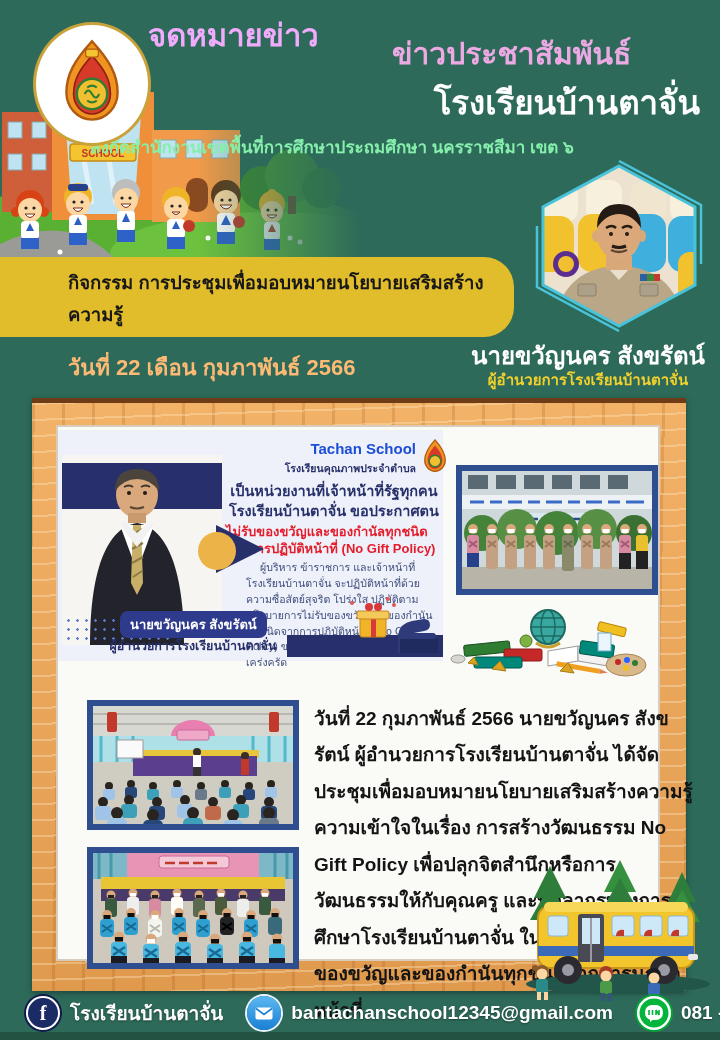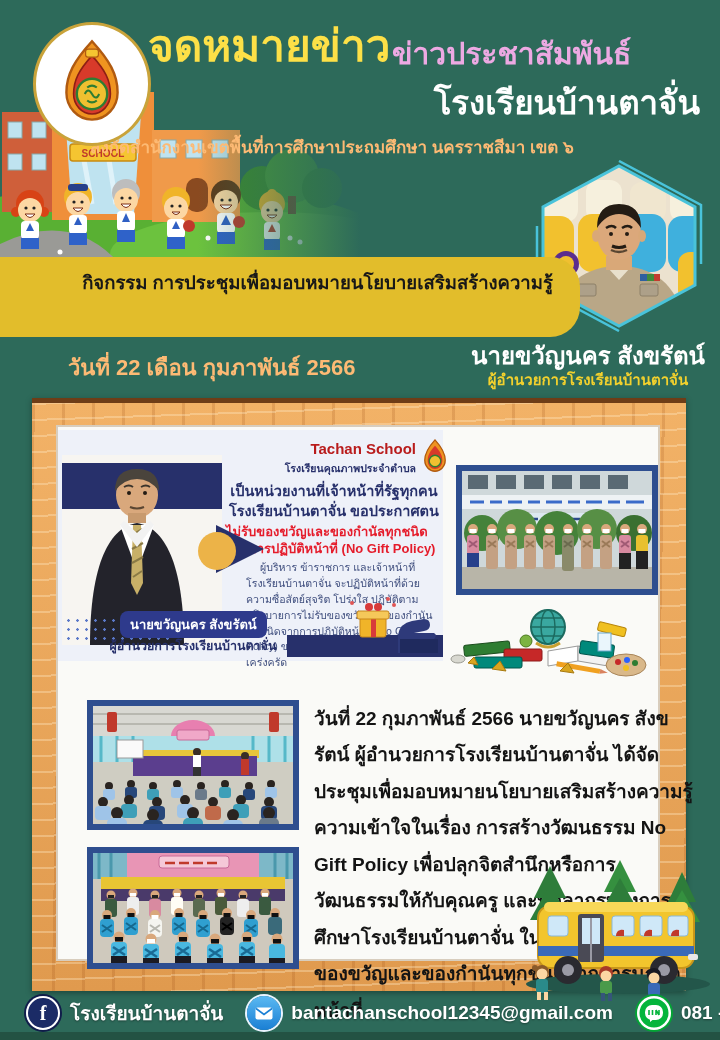--- a/index.html
+++ b/index.html
@@ -2,48 +2,48 @@
 <html><head>
 <meta charset="utf-8">
 <style>
   html,body{margin:0;padding:0;}
   .page{position:relative;width:720px;height:1040px;background:#2d6a5a;overflow:hidden;
         font-family:"Liberation Sans","DejaVu Sans",sans-serif;}
   .abs{position:absolute;}
   
   .logo-circle{left:33px;top:22px;width:112px;height:118px;background:#fff;border:3px solid #c9a33a;
     border-radius:50%;display:flex;align-items:center;justify-content:center;z-index:4;}
-  .main-title{left:148px;top:10px;font-size:44px;font-weight:800;color:#fde047;z-index:3;}
+  .main-title{left:148px;top:10px;font-size:31px;font-weight:800;color:#f0abfc;z-index:3;}
   .sub-title{left:392px;top:30px;font-size:30px;font-weight:800;color:#eda9e3;z-index:3;}
   .school-name{left:370px;top:76px;width:330px;text-align:right;font-size:33px;font-weight:800;color:#ffffff;z-index:3;}
-  .affiliation{left:90px;top:133px;width:620px;font-size:17px;font-weight:700;color:#fdba74;z-index:3;}
+  .affiliation{left:90px;top:133px;width:620px;font-size:17px;font-weight:700;color:#86efac;z-index:3;}
   .illus{left:0;top:92px;width:360px;height:170px;z-index:1;}
   
-  .banner{left:0;top:257px;width:580px;height:80px;background:#e2bd2b;border-radius:0 30px 30px 0;
-    z-index:5;padding:10px 13px 0 68px;box-sizing:border-box;text-align:center;}
+  .banner{left:0;top:257px;width:514px;height:80px;background:#e2bd2b;border-radius:0 30px 30px 0;
+    z-index:5;padding:10px 13px 0 68px;box-sizing:border-box;}
   .banner div{font-size:18.5px;font-weight:800;color:#181818;line-height:1.75;}
   
   .hex{left:528px;top:160px;width:182px;height:172px;z-index:4;}
   .dir-name{left:460px;top:336px;width:256px;text-align:center;font-size:24px;font-weight:800;color:#ffffff;z-index:4;}
   .dir-pos{left:460px;top:368px;width:256px;text-align:center;font-size:15px;font-weight:800;color:#f3d12d;z-index:4;}
   .date-line{left:68px;top:350px;font-size:22px;font-weight:800;color:#fdba74;z-index:4;}
   
   .frame{left:32px;top:398px;width:654px;height:588px;z-index:2;
     background-color:#eca95f;
     background-image:
       repeating-linear-gradient(178deg, rgba(255,235,200,.35) 0 2px, transparent 2px 16px),
       repeating-linear-gradient(91deg, rgba(150,70,15,.18) 0 3px, transparent 3px 30px),
       linear-gradient(#f2b267,#e09a4e);
     border-top:5px solid #6e3d17;box-shadow:0 2px 6px rgba(0,0,0,.35);}
   .frame-inner{position:absolute;left:24px;top:22px;right:26px;bottom:30px;background:#fafaf7;
     box-shadow:inset 0 0 0 2px #d8cdbd;}
   
   .poster{left:2px;top:5px;width:385px;height:231px;background:#eef1f9;}
   .man-photo{left:4px;top:25px;width:160px;height:190px;}
-  .tachan-en{left:200px;top:10px;width:158px;text-align:right;font-size:15px;font-weight:800;color:#b91c1c;}
+  .tachan-en{left:200px;top:10px;width:158px;text-align:right;font-size:15px;font-weight:800;color:#1d4ed8;}
   .tachan-sub{left:170px;top:30px;width:188px;text-align:right;font-size:10.5px;font-weight:700;color:#27306b;}
   .tachan-logo{left:361px;top:8px;width:32px;height:38px;}
   .poster-h{left:168px;top:52px;width:216px;text-align:center;font-size:14.5px;font-weight:800;color:#27306b;line-height:1.35;}
   .poster-red{left:168px;top:94px;width:216px;font-size:13px;font-weight:800;color:#e51c2b;line-height:1.3;}
   .poster-body{left:188px;top:130px;width:196px;font-size:10.6px;font-weight:500;color:#3f4e7e;line-height:1.5;text-indent:14px;}
   .arrow-tri{left:158px;top:95px;width:0;height:0;border-top:24px solid transparent;border-bottom:24px solid transparent;
     border-left:48px solid #27306b;}
   .arrow-dot{left:140px;top:102px;width:38px;height:38px;border-radius:50%;background:#ecb348;}
   .poster-dots{left:6px;top:186px;width:110px;height:30px;
     background-image:radial-gradient(#5b79c9 1.1px, transparent 1.5px);background-size:9px 9px;}

